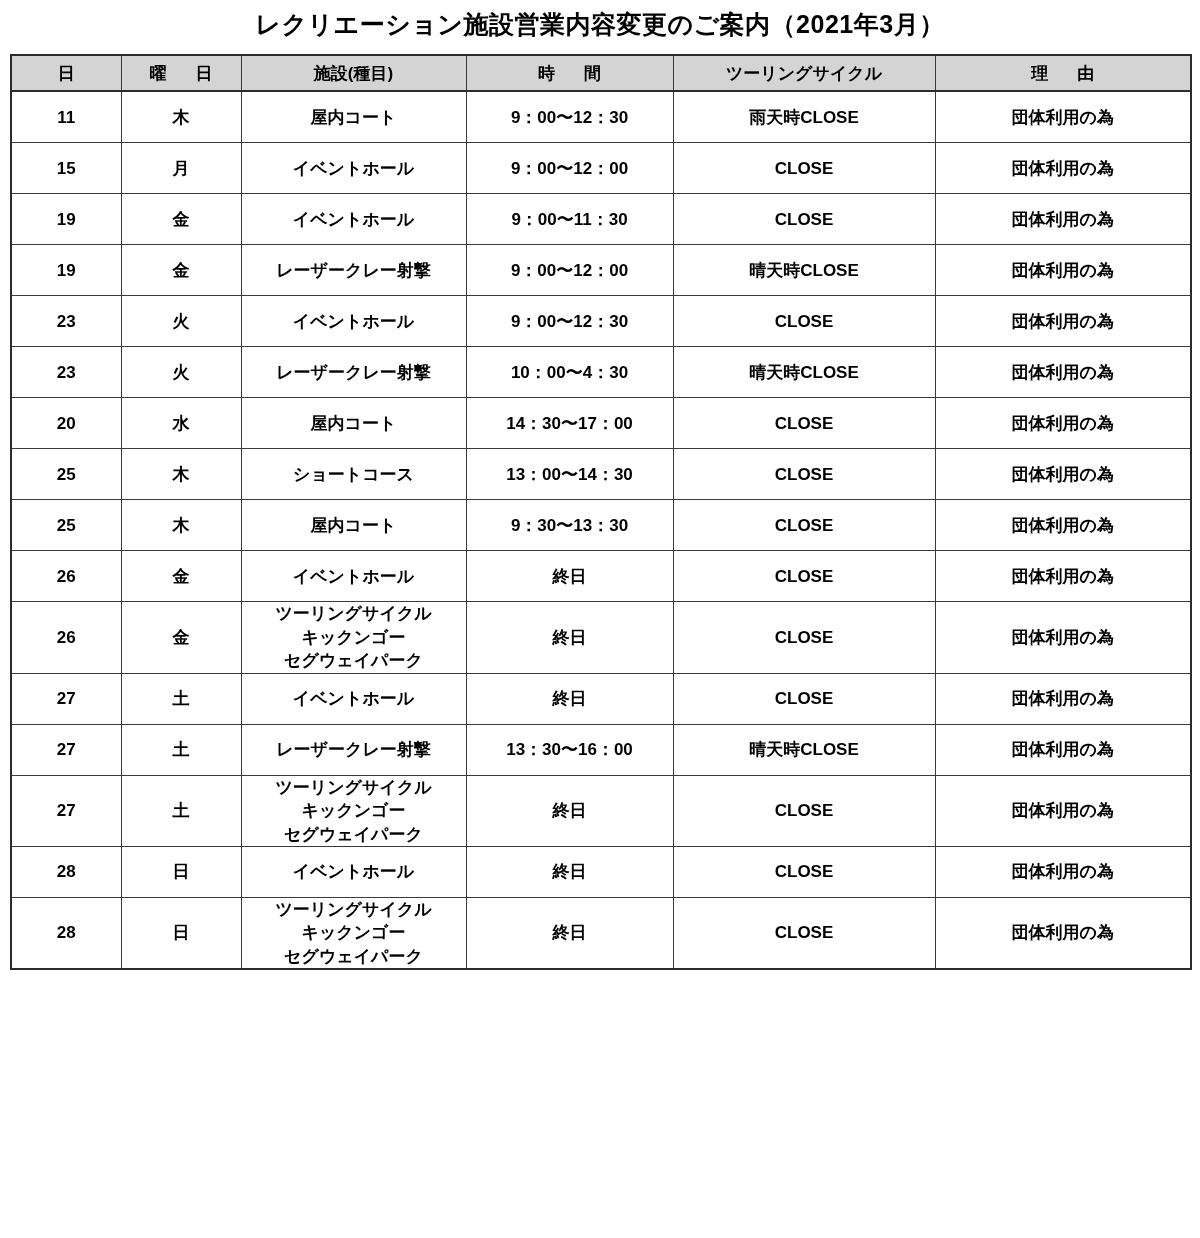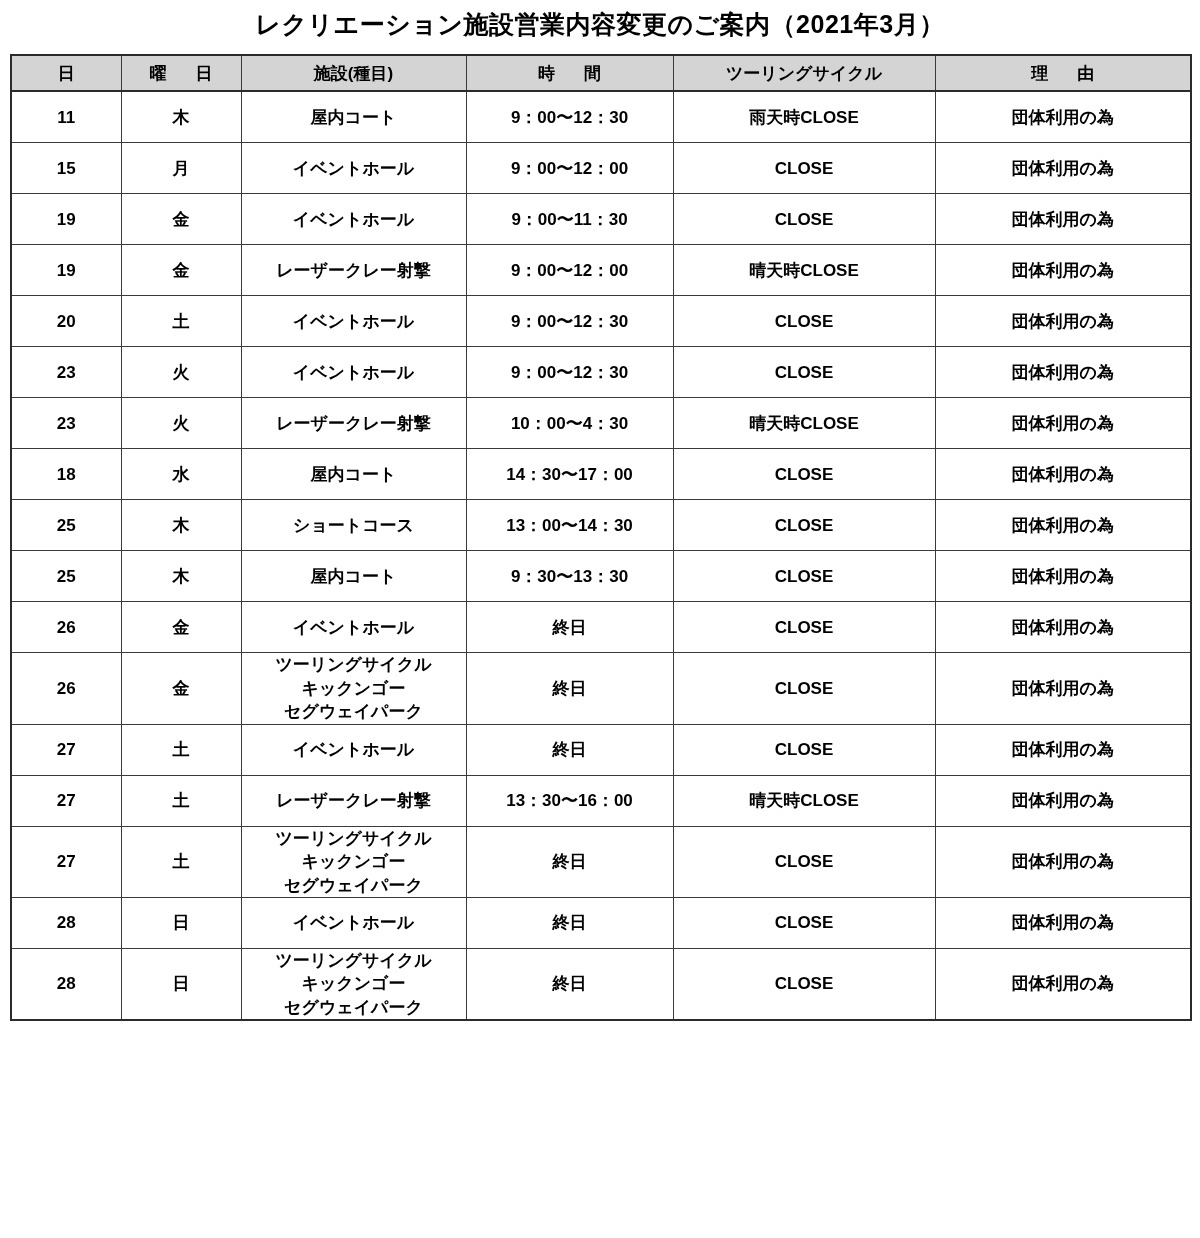--- a/index.html
+++ b/index.html
@@ -157,51 +157,41 @@
             <td><span>19</span></td>
             <td><span>金</span></td>
             <td>
               <span class="facility-lines">レーザークレー射撃</span>
             </td>
             <td><span>9：00〜12：00</span></td>
             <td><span>晴天時CLOSE</span></td>
             <td><span>団体利用の為</span></td>
           </tr>
           <tr>
-            <td><span>20</span></td>
-            <td><span>土</span></td>
-            <td>
-              <span class="facility-lines">イベントホール</span>
-            </td>
-            <td><span>9：00〜12：30</span></td>
-            <td><span>CLOSE</span></td>
-            <td><span>団体利用の為</span></td>
-          </tr>
-          <tr>
             <td><span>23</span></td>
             <td><span>火</span></td>
             <td>
               <span class="facility-lines">イベントホール</span>
             </td>
             <td><span>9：00〜12：30</span></td>
             <td><span>CLOSE</span></td>
             <td><span>団体利用の為</span></td>
           </tr>
           <tr>
             <td><span>23</span></td>
             <td><span>火</span></td>
             <td>
               <span class="facility-lines">レーザークレー射撃</span>
             </td>
             <td><span>10：00〜4：30</span></td>
             <td><span>晴天時CLOSE</span></td>
             <td><span>団体利用の為</span></td>
           </tr>
           <tr>
-            <td><span>18</span></td>
+            <td><span>20</span></td>
             <td><span>水</span></td>
             <td>
               <span class="facility-lines">屋内コート</span>
             </td>
             <td><span>14：30〜17：00</span></td>
             <td><span>CLOSE</span></td>
             <td><span>団体利用の為</span></td>
           </tr>
           <tr>
             <td><span>25</span></td>

